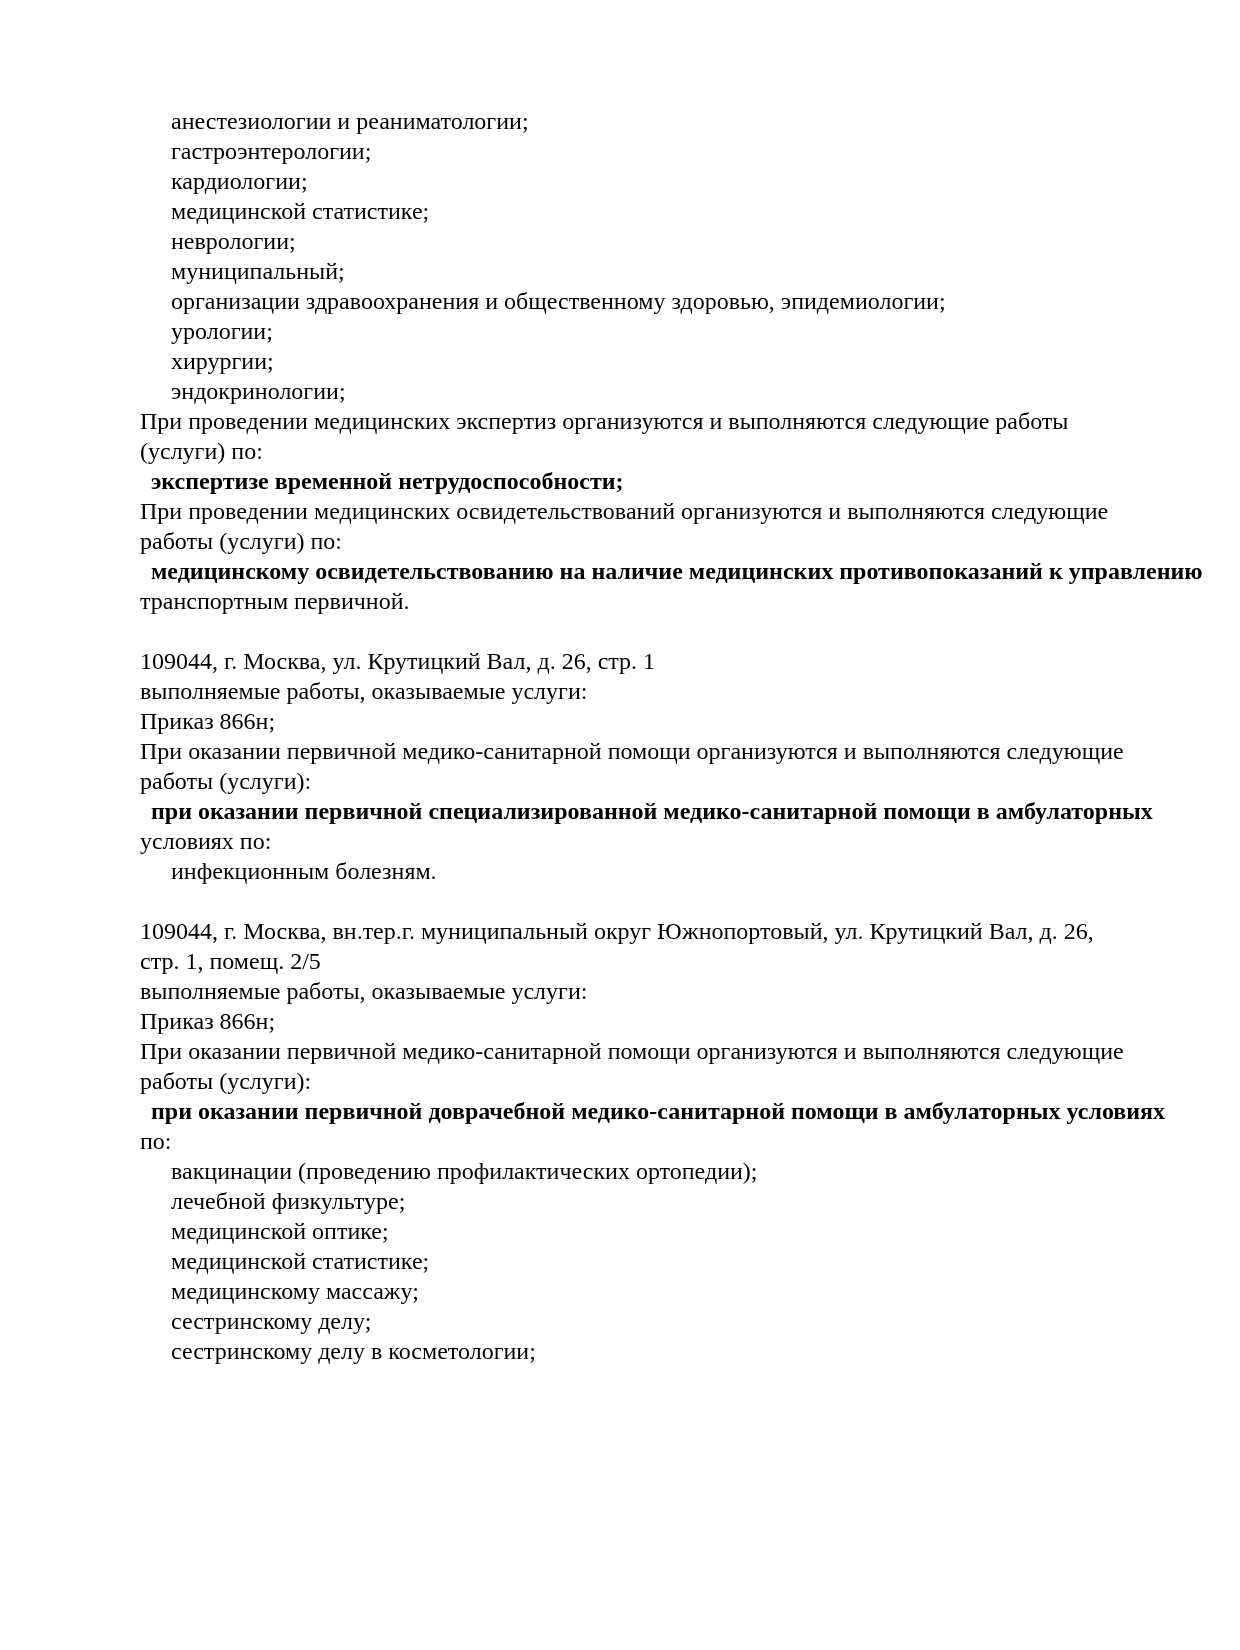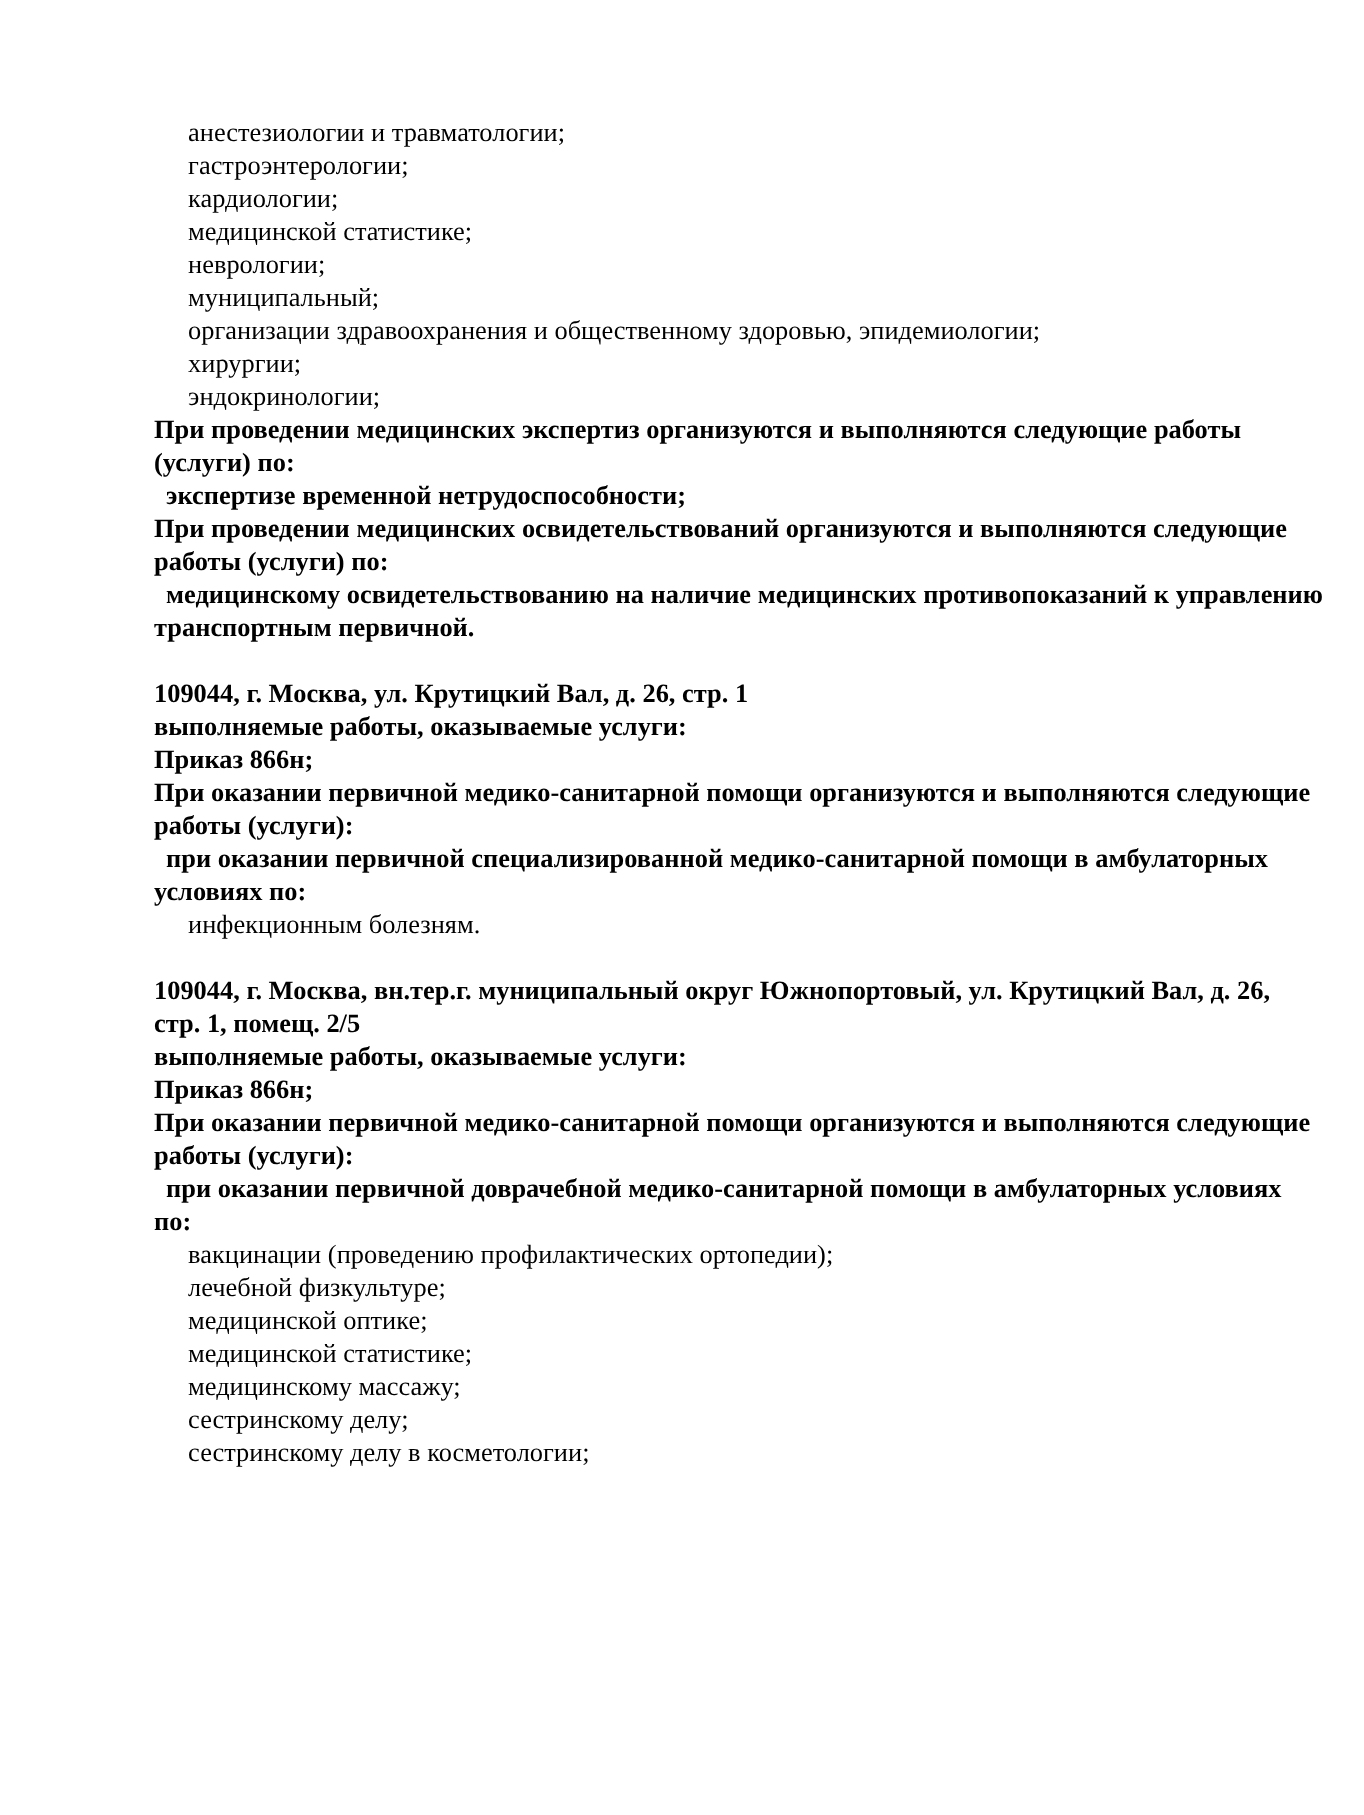--- a/index.html
+++ b/index.html
@@ -22,36 +22,37 @@
     left: 140px;
     width: 990px;
   }
   .line {
     font-size: 24px;
     line-height: 30px;
     height: 30px;
     white-space: nowrap;
     letter-spacing: 0px;
   }
-  .indent-0 { padding-left: 0px; font-weight: bold; }
+  .indent-0 { padding-left: 0px; }
   .indent-1 { padding-left: 11px; font-weight: bold; }
   .indent-2 { padding-left: 31px; }
 </style>
 </head>
 <body>
 
 <div class="page">
   <div class="content">
-      <div class="line indent-2">анестезиологии и травматологии;</div>
+      <div class="line indent-2">анестезиологии и реаниматологии;</div>
       <div class="line indent-2">гастроэнтерологии;</div>
       <div class="line indent-2">кардиологии;</div>
       <div class="line indent-2">медицинской статистике;</div>
       <div class="line indent-2">неврологии;</div>
       <div class="line indent-2">муниципальный;</div>
       <div class="line indent-2">организации здравоохранения и общественному здоровью, эпидемиологии;</div>
+      <div class="line indent-2">урологии;</div>
       <div class="line indent-2">хирургии;</div>
       <div class="line indent-2">эндокринологии;</div>
       <div class="line indent-0">При проведении медицинских экспертиз организуются и выполняются следующие работы</div>
       <div class="line indent-0">(услуги) по:</div>
       <div class="line indent-1">экспертизе временной нетрудоспособности;</div>
       <div class="line indent-0">При проведении медицинских освидетельствований организуются и выполняются следующие</div>
       <div class="line indent-0">работы (услуги) по:</div>
       <div class="line indent-1">медицинскому освидетельствованию на наличие медицинских противопоказаний к управлению</div>
       <div class="line indent-0">транспортным первичной.</div>
       <div class="line indent-0"></div>

